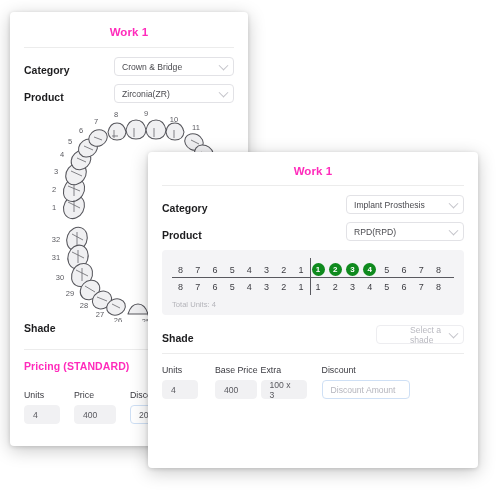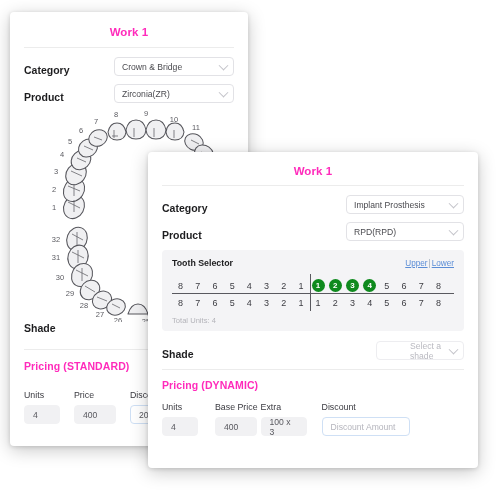--- a/index.html
+++ b/index.html
@@ -272,26 +272,20 @@
         <div class="flabel">Product</div>
         <div class="sel" style="width:118px;">
           <span>RPD(RPD)</span>
           <span class="chev"></span>
         </div>
       </div>
     </div>
 
     <div class="pad" style="padding-top:9px;">
       <div class="tsel">
-        <div class="tsel-top">
-          <div class="tsel-title">Tooth Selector</div>
-          <div class="tsel-links">
-            <a href="#">Upper</a><span class="sep">|</span><a href="#">Lower</a>
-          </div>
-        </div>
 
         <div class="grid-wrap">
           <div class="hline"></div>
           <div class="vline"></div>
 
           <div class="trow" id="upper-row">
               <div class="tcell">8</div>
               <div class="tcell">7</div>
               <div class="tcell">6</div>
               <div class="tcell">5</div>
@@ -347,23 +341,20 @@
           <span>Select a shade</span>
           <span class="chev"></span>
         </div>
       </div>
     </div>
 
     <div class="pad" style="padding-top:9px;">
         <div class="hr"></div>
       </div>
 
-    <div class="pad" style="padding-top:9px;">
-      <div class="pink-head">Pricing (DYNAMIC)</div>
-    </div>
 
     <div class="pad" style="padding-top:11px;">
       <div style="display:flex;align-items:flex-start;">
         <div style="margin-right:17px;">
           <div class="fieldlabel">Units</div>
           <div class="inp filled" style="width:36px;">4</div>
         </div>
         <div style="margin-right:3px;">
           <div class="fieldlabel">Base Price</div>
           <div class="inp filled" style="width:42px;">400</div>

